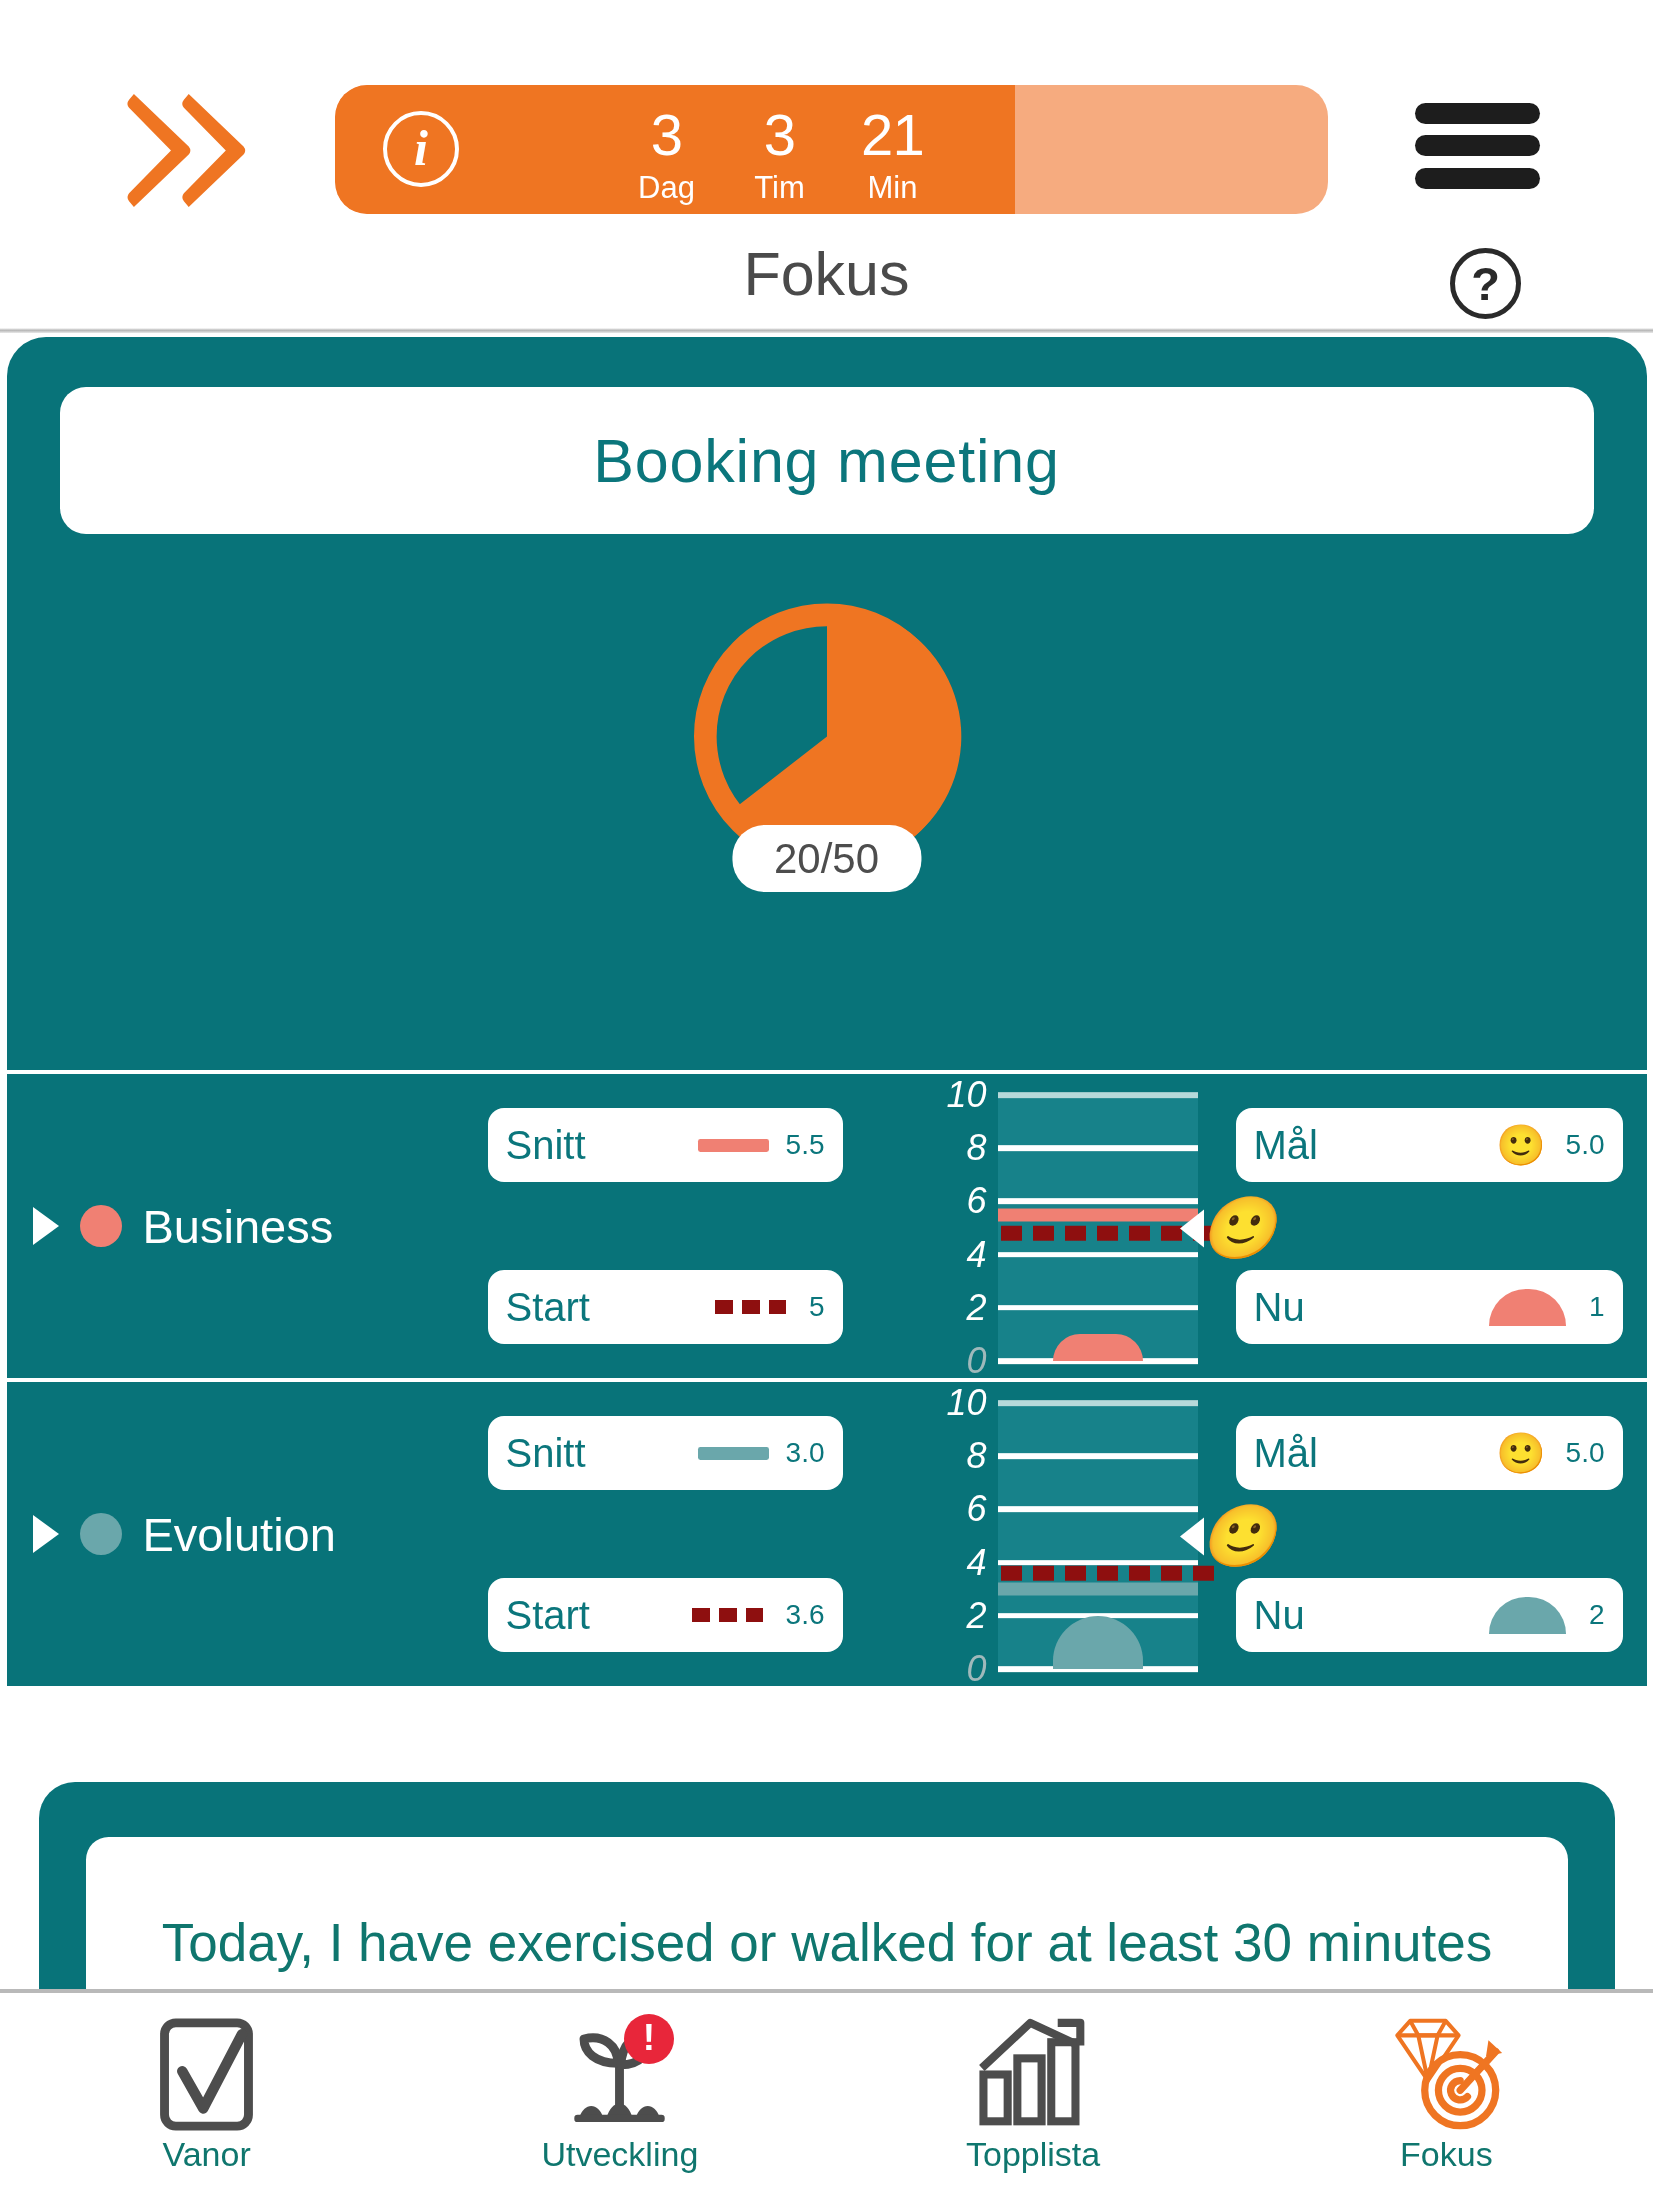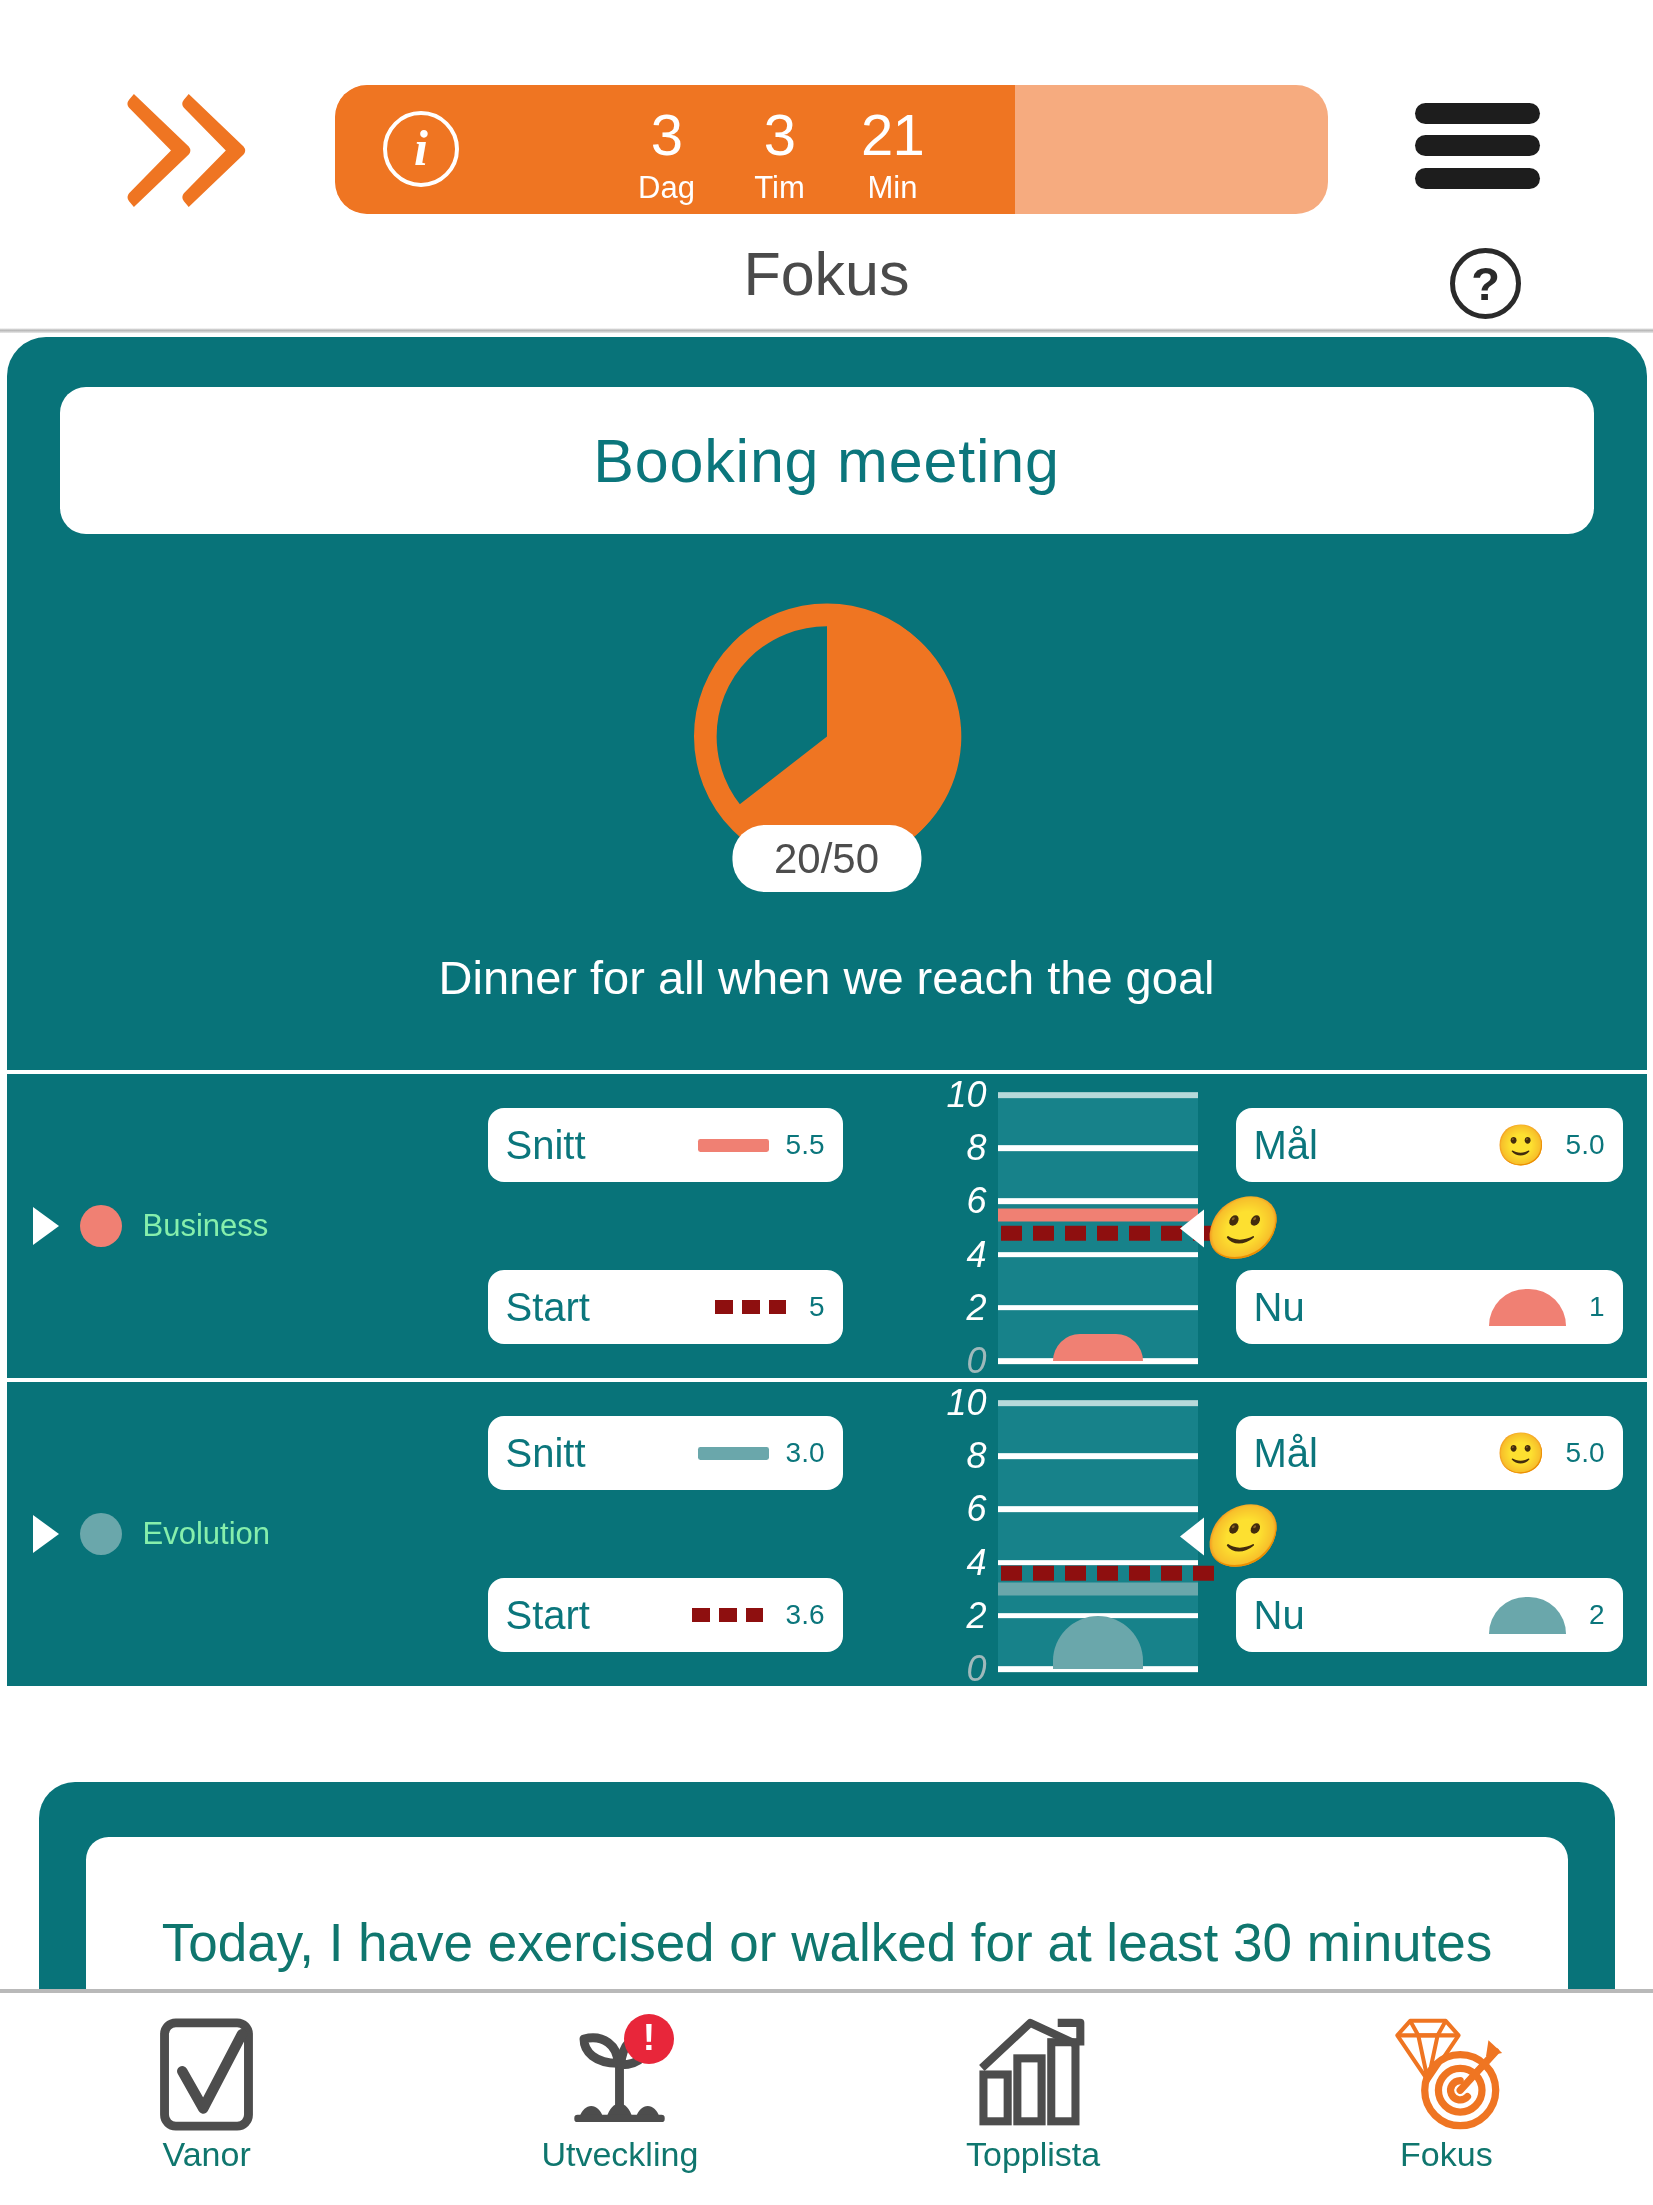--- a/index.html
+++ b/index.html
@@ -203,22 +203,22 @@
     border-top: 19.4px solid transparent;
     border-bottom: 19.4px solid transparent;
     flex: 0 0 auto;
   }
   .dot {
     width: 42px; height: 42px;
     border-radius: 50%;
     flex: 0 0 auto;
   }
   .row-name {
-    font-size: 31px;
-    color: #86efac;
+    font-size: 47px;
+    color: #ffffff;
     font-weight: 400;
   }
 
   .pill-col {
     position: absolute;
     left: 481px; top: 0; bottom: 0;
     width: 355px;
     display: flex;
     flex-direction: column;
     justify-content: space-between;
@@ -466,21 +466,20 @@
   </div>
 
   <div class="pie-wrap">
     <svg width="283" height="283" viewBox="0 0 100 100">
       <circle cx="50" cy="50" r="43" fill="none" stroke="#ef7522" stroke-width="8"></circle>
       <path d="M50 50 L50 4 A46 46 0 1 1 14.6 77.5 Z" fill="#ef7522"></path>
     </svg>
   </div>
   <div class="pie-label">20/50</div>
 
-  <div class="reward-text">Dinner for all when we reach the goal</div>
 </div>
 
 <div class="rows">
 
   <div class="row">
     <div class="row-left">
       <div class="caret"></div>
       <div class="dot" style="background:#f08073"></div>
       <div class="row-name">Business</div>
     </div>

